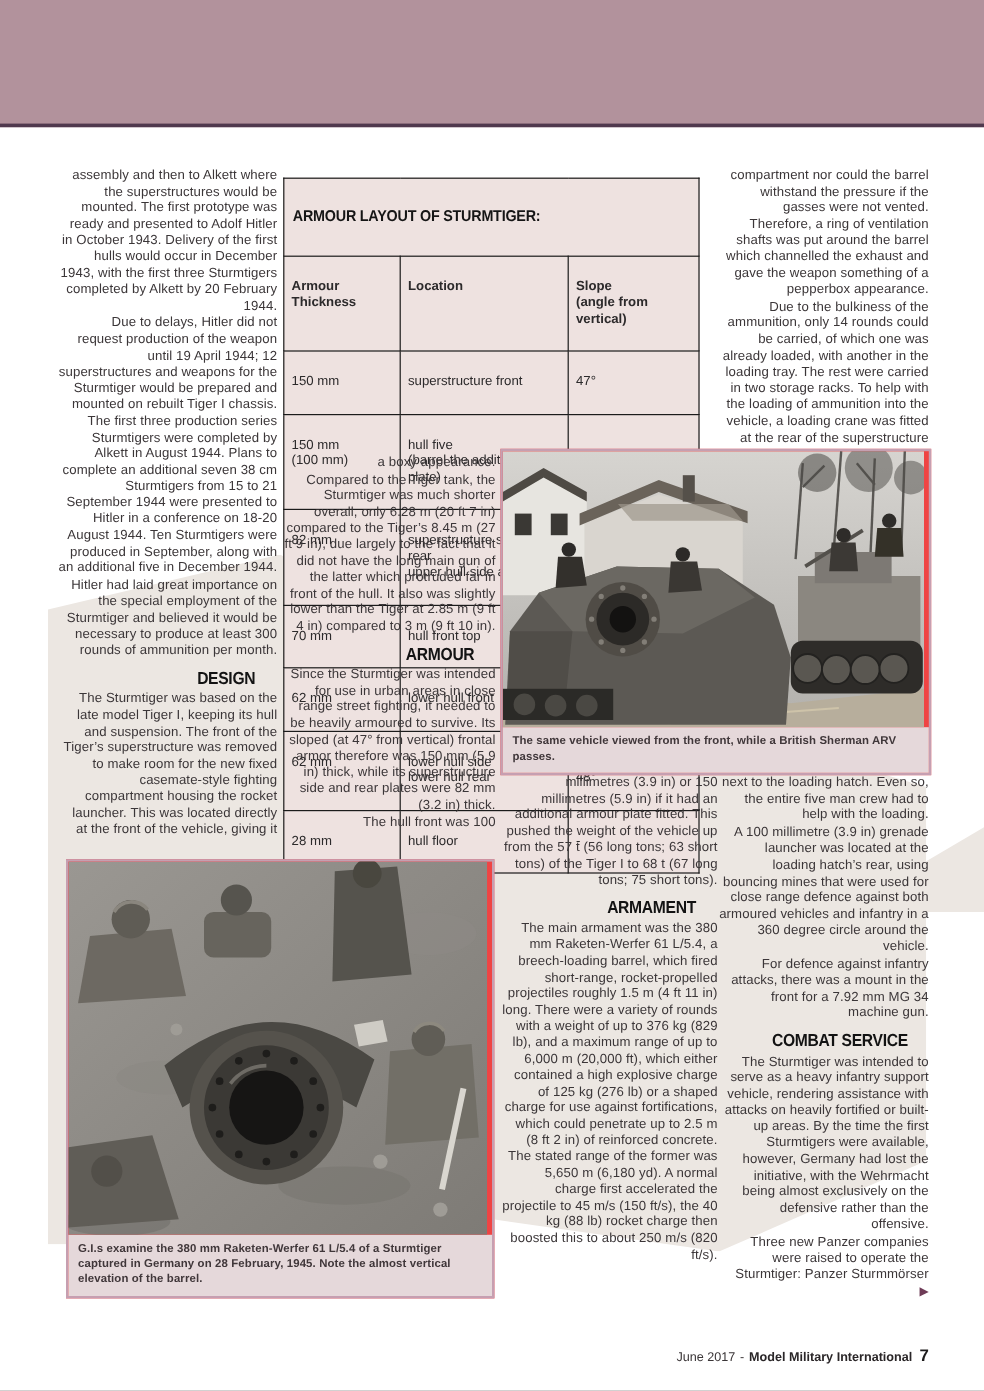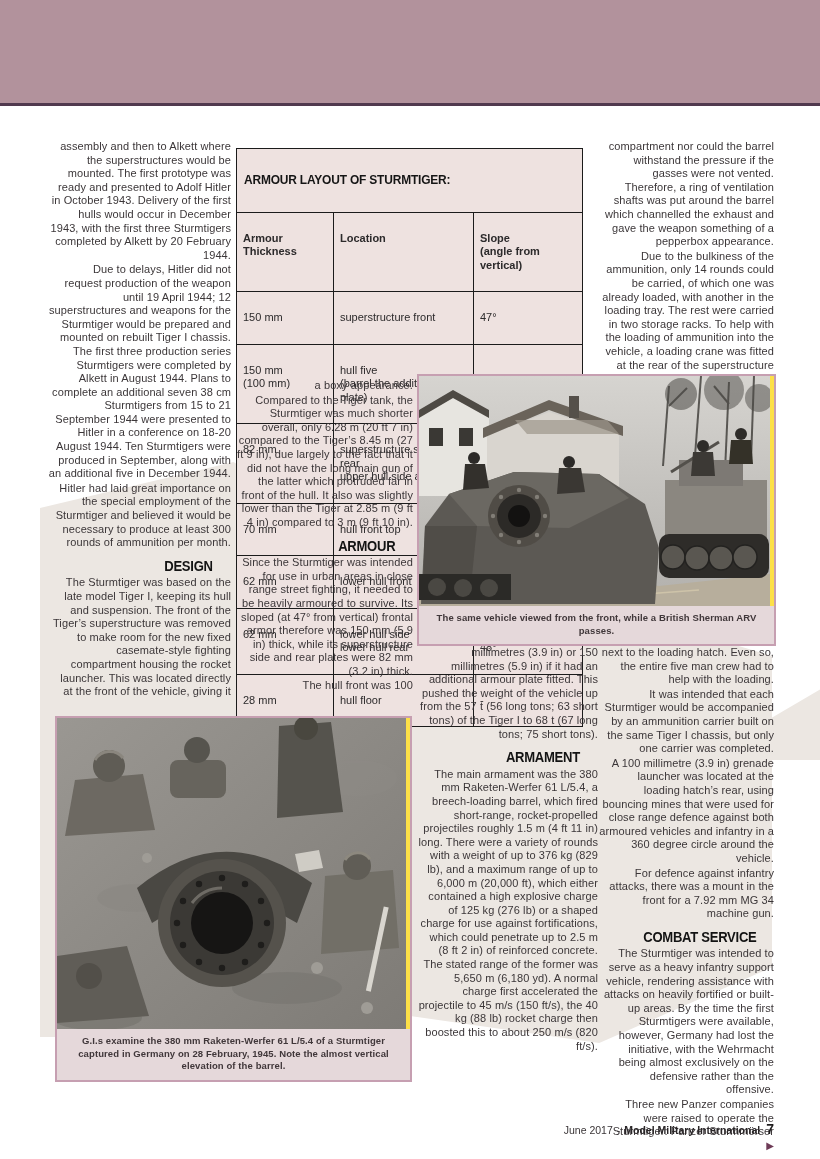--- a/index.html
+++ b/index.html
@@ -43,21 +43,21 @@
   table.armour th, table.armour td { border:1.5px solid #1b1b1b; padding:19px 6px;
     vertical-align:top; text-align:left; line-height:13.5px; }
   table.armour th.title-cell { padding:24px 7px; }
   .tbl-title { font-size:13px; font-weight:bold; color:#151515; letter-spacing:-0.2px;
     display:inline-block; transform:scaleX(0.92); transform-origin:left center; }
   table.armour th { font-weight:bold; }
   table.armour .sub { font-weight:bold; }
   col.c1{width:97px;} col.c2{width:140px;} col.c3{width:109px;}
 
   
-  .photo { position:absolute; border:2px solid #c69fb1; background:#fde047;text-align:center; }
+  .photo { position:absolute; border:2px solid #c69fb1; background:#ef4444; }
   .photo svg { display:block; }
   .cap { background:#e5d8da; color:#40373a; font-size:9.5px; font-weight:bold;
     line-height:12.5px; padding:6px 8px 7px 8px; letter-spacing:0.1px; }
   #photo-top { left:417px; top:374px; width:355px; }
   #photo-bottom { left:55px; top:716px; width:353px; }
 
   
   .footer { position:absolute; right:46px; top:1121px; color:#3a3537; font-size:10.5px;
     white-space:nowrap; }
   .footer .sep { margin:0 4px; }
@@ -291,21 +291,20 @@
     <p>The main armament was the 380 mm Raketen-Werfer 61 L/5.4, a breech-loading barrel, which fired short-range, rocket-propelled projectiles roughly 1.5 m (4 ft 11 in) long. There were a variety of rounds with a weight of up to 376 kg (829 lb), and a maximum range of up to 6,000 m (20,000 ft), which either contained a high explosive charge of 125 kg (276 lb) or a shaped charge for use against fortifications, which could penetrate up to 2.5 m (8 ft 2 in) of reinforced concrete. The stated range of the former was 5,650 m (6,180 yd). A normal charge first accelerated the projectile to 45 m/s (150 ft/s), the 40 kg (88 lb) rocket charge then boosted this to about 250 m/s (820 ft/s).</p>
   </div>
 
   <div class="col" id="col4a">
     <p>compartment nor could the barrel withstand the pressure if the gasses were not vented. Therefore, a ring of ventilation shafts was put around the barrel which channelled the exhaust and gave the weapon something of a pepperbox appearance.</p>
     <p class="indent">Due to the bulkiness of the ammunition, only 14 rounds could be carried, of which one was already loaded, with another in the loading tray. The rest were carried in two storage racks. To help with the loading of ammunition into the vehicle, a loading crane was fitted at the rear of the superstructure</p>
   </div>
 
   <div class="col" id="col4b">
     <p>next to the loading hatch. Even so, the entire five man crew had to help with the loading.</p>
-    <p class="indent">It was intended that each Sturmtiger would be accompanied by an ammunition carrier built on the same Tiger I chassis, but only one carrier was completed.</p>
     <p class="indent">A 100 millimetre (3.9 in) grenade launcher was located at the loading hatch’s rear, using bouncing mines that were used for close range defence against both armoured vehicles and infantry in a 360 degree circle around the vehicle.</p>
     <p class="indent">For defence against infantry attacks, there was a mount in the front for a 7.92 mm MG 34 machine gun.</p>
     <div class="sec-h">COMBAT SERVICE</div>
     <p>The Sturmtiger was intended to serve as a heavy infantry support vehicle, rendering assistance with attacks on heavily fortified or built-up areas. By the time the first Sturmtigers were available, however, Germany had lost the initiative, with the Wehrmacht being almost exclusively on the defensive rather than the offensive.</p>
     <p class="indent">
       <span>Three new Panzer companies were raised to operate the Sturmtiger: Panzer Sturmmörser</span>
       <span class="arrow">▶</span>
     </p>
   </div>
 

